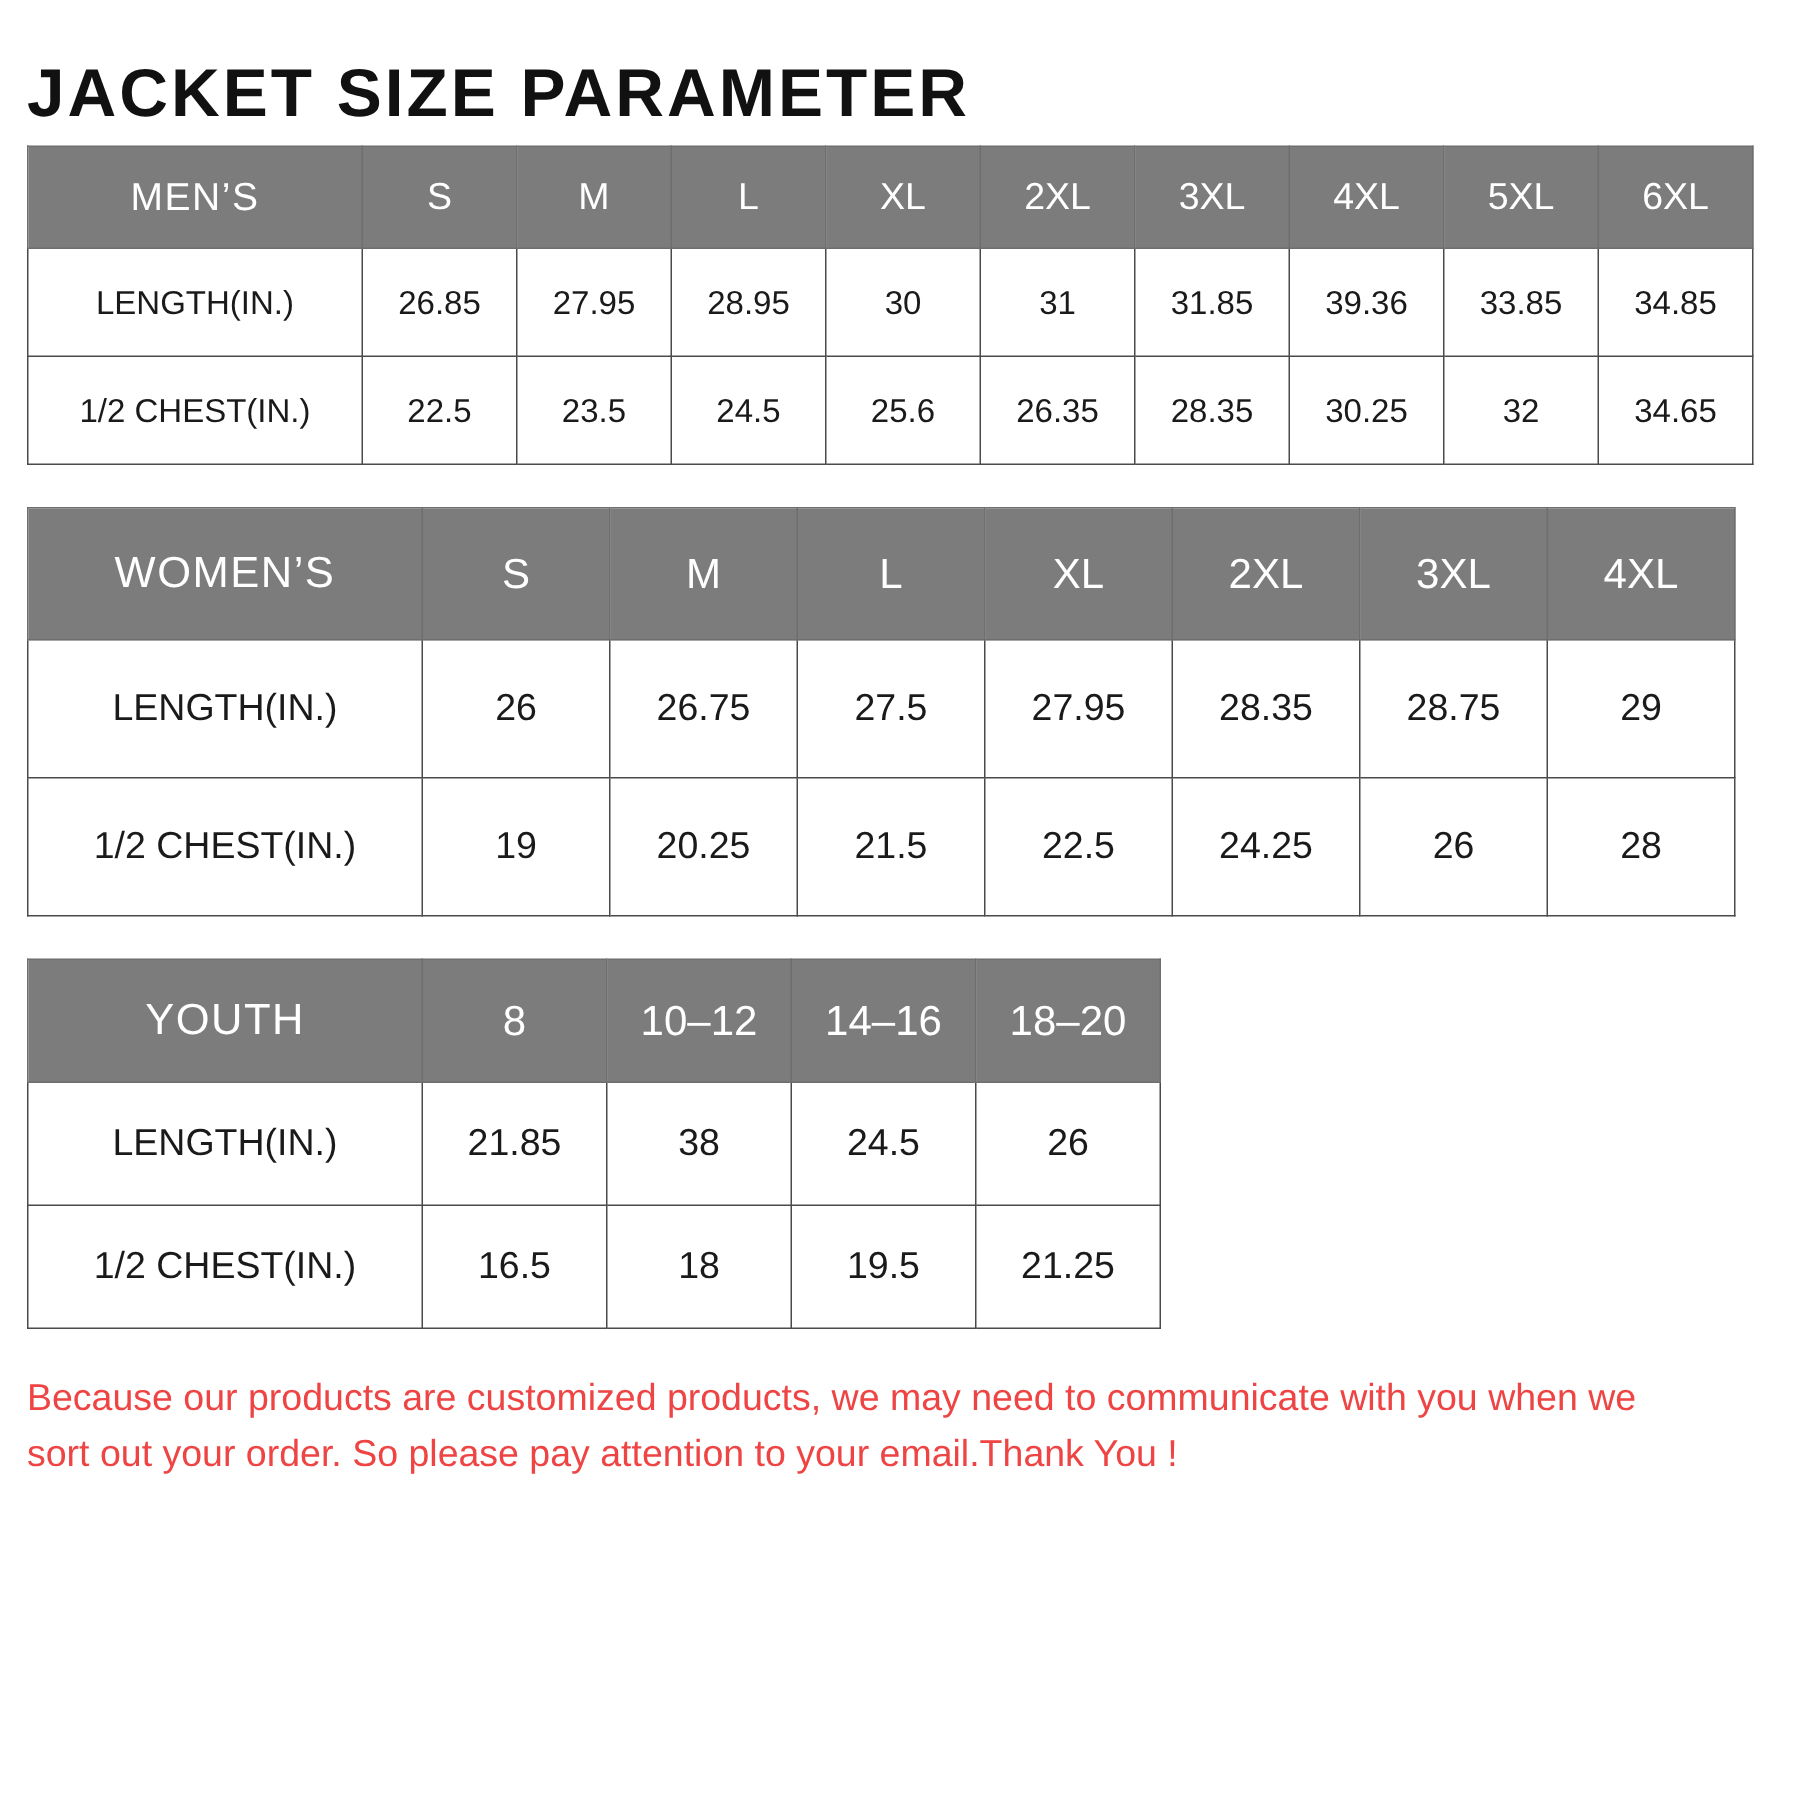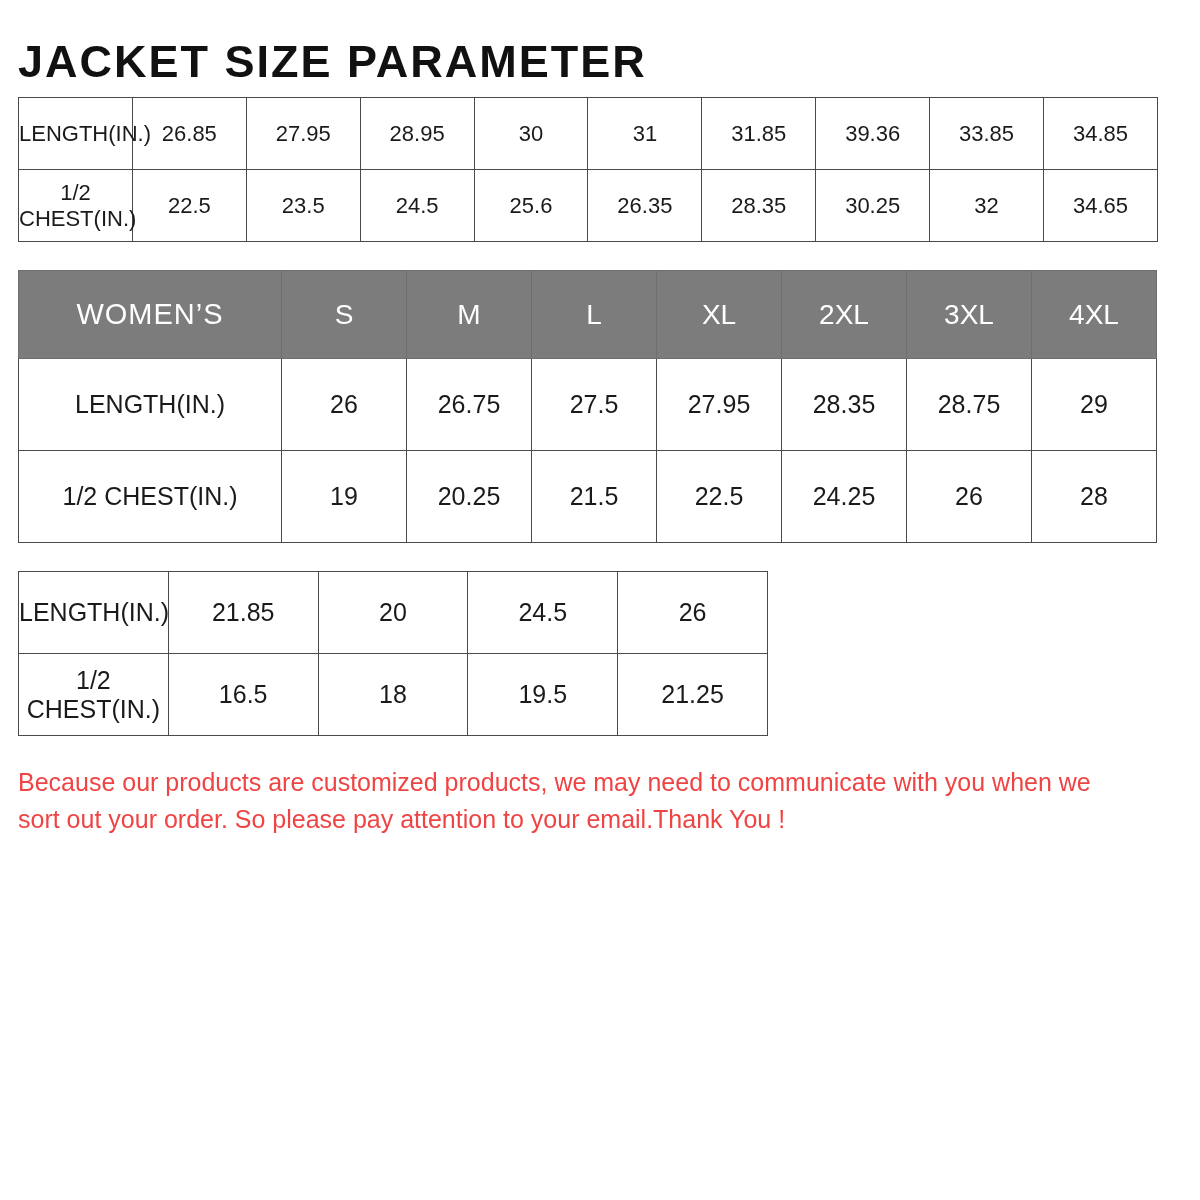--- a/index.html
+++ b/index.html
@@ -99,20 +99,32 @@
 </head>
 <body>
 
 <div class="page">
 
   <h1 class="title">JACKET SIZE PARAMETER</h1>
 
 
   <table class="size" id="men-table">
     <tbody>
+      <tr class="head">
+        <td class="label" style="width:222px">MEN’S</td>
+        <td style="width:102px">S</td>
+        <td style="width:102px">M</td>
+        <td style="width:102px">L</td>
+        <td style="width:102px">XL</td>
+        <td style="width:102px">2XL</td>
+        <td style="width:102px">3XL</td>
+        <td style="width:102px">4XL</td>
+        <td style="width:102px">5XL</td>
+        <td style="width:102px">6XL</td>
+      </tr>
       <tr>
         <td class="rowlabel">LENGTH(IN.)</td>
         <td>26.85</td>
         <td>27.95</td>
         <td>28.95</td>
         <td>30</td>
         <td>31</td>
         <td>31.85</td>
         <td>39.36</td>
         <td>33.85</td>
@@ -163,24 +175,31 @@
         <td>22.5</td>
         <td>24.25</td>
         <td>26</td>
         <td>28</td>
       </tr>
     </tbody>
   </table>
 
   <table class="size" id="youth-table">
     <tbody>
+      <tr class="head">
+        <td class="label" style="width:262px">YOUTH</td>
+        <td style="width:122px">8</td>
+        <td style="width:122px">10–12</td>
+        <td style="width:122px">14–16</td>
+        <td style="width:122px">18–20</td>
+      </tr>
       <tr>
         <td class="rowlabel">LENGTH(IN.)</td>
         <td>21.85</td>
-        <td>20</td>
+        <td>38</td>
         <td>24.5</td>
         <td>26</td>
       </tr>
       <tr>
         <td class="rowlabel">1/2 CHEST(IN.)</td>
         <td>16.5</td>
         <td>18</td>
         <td>19.5</td>
         <td>21.25</td>
       </tr>

